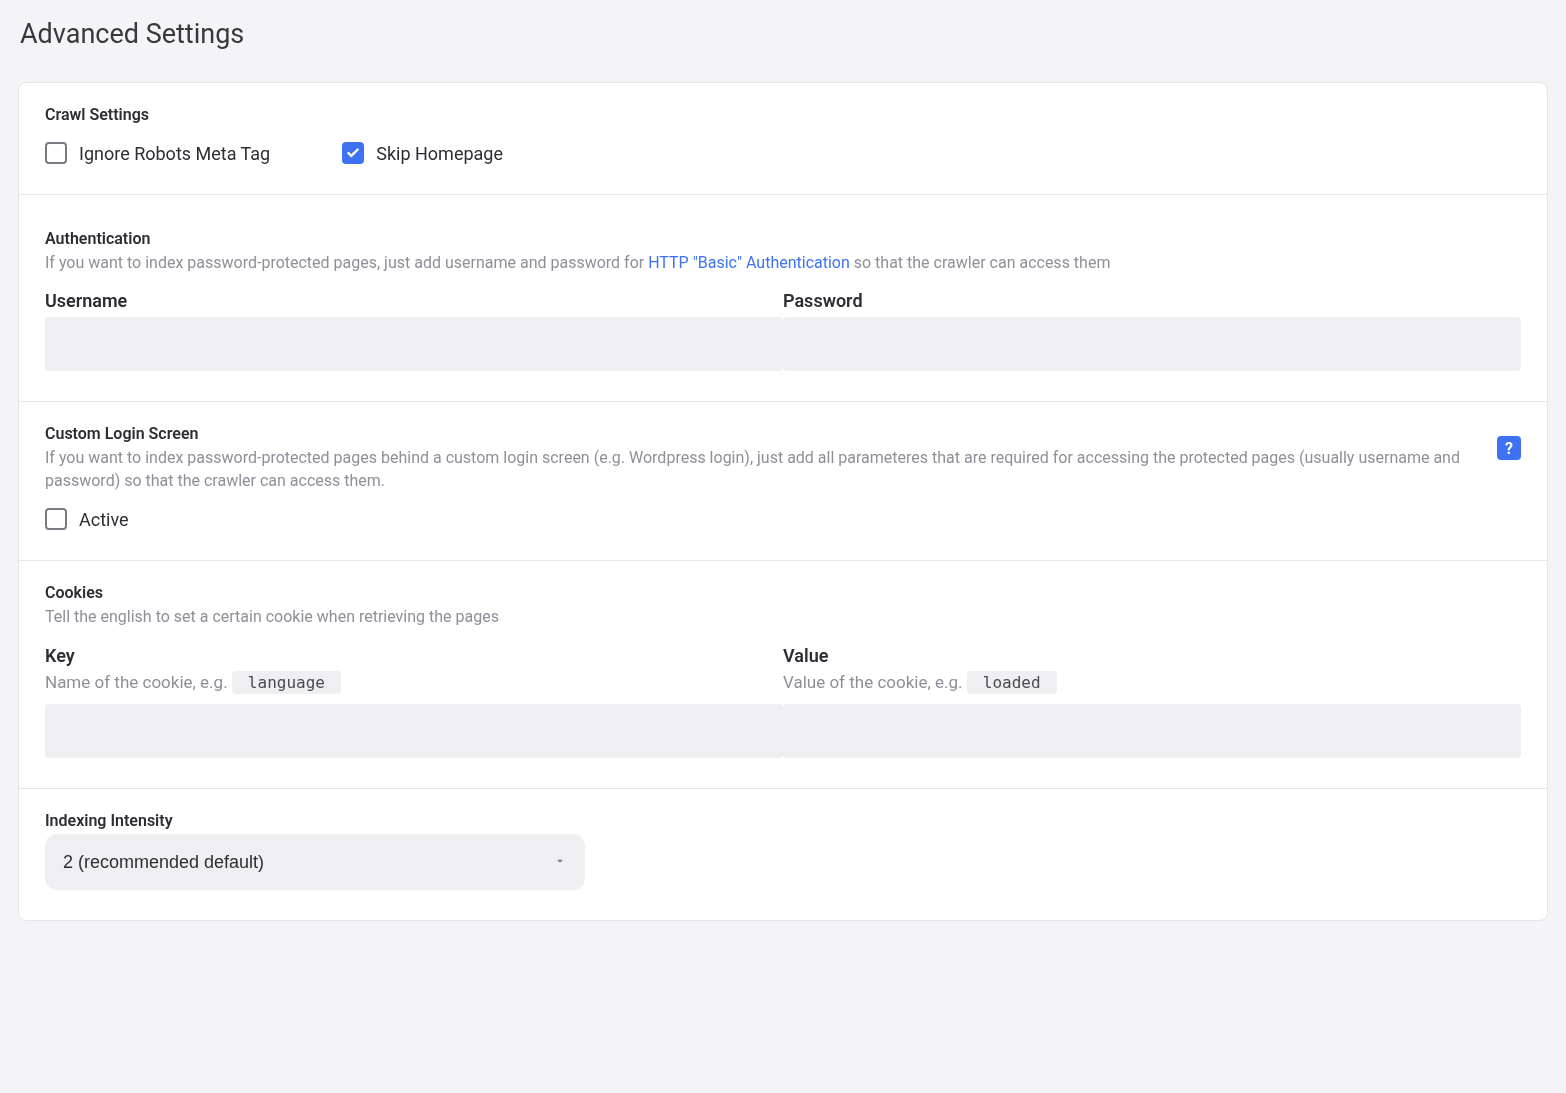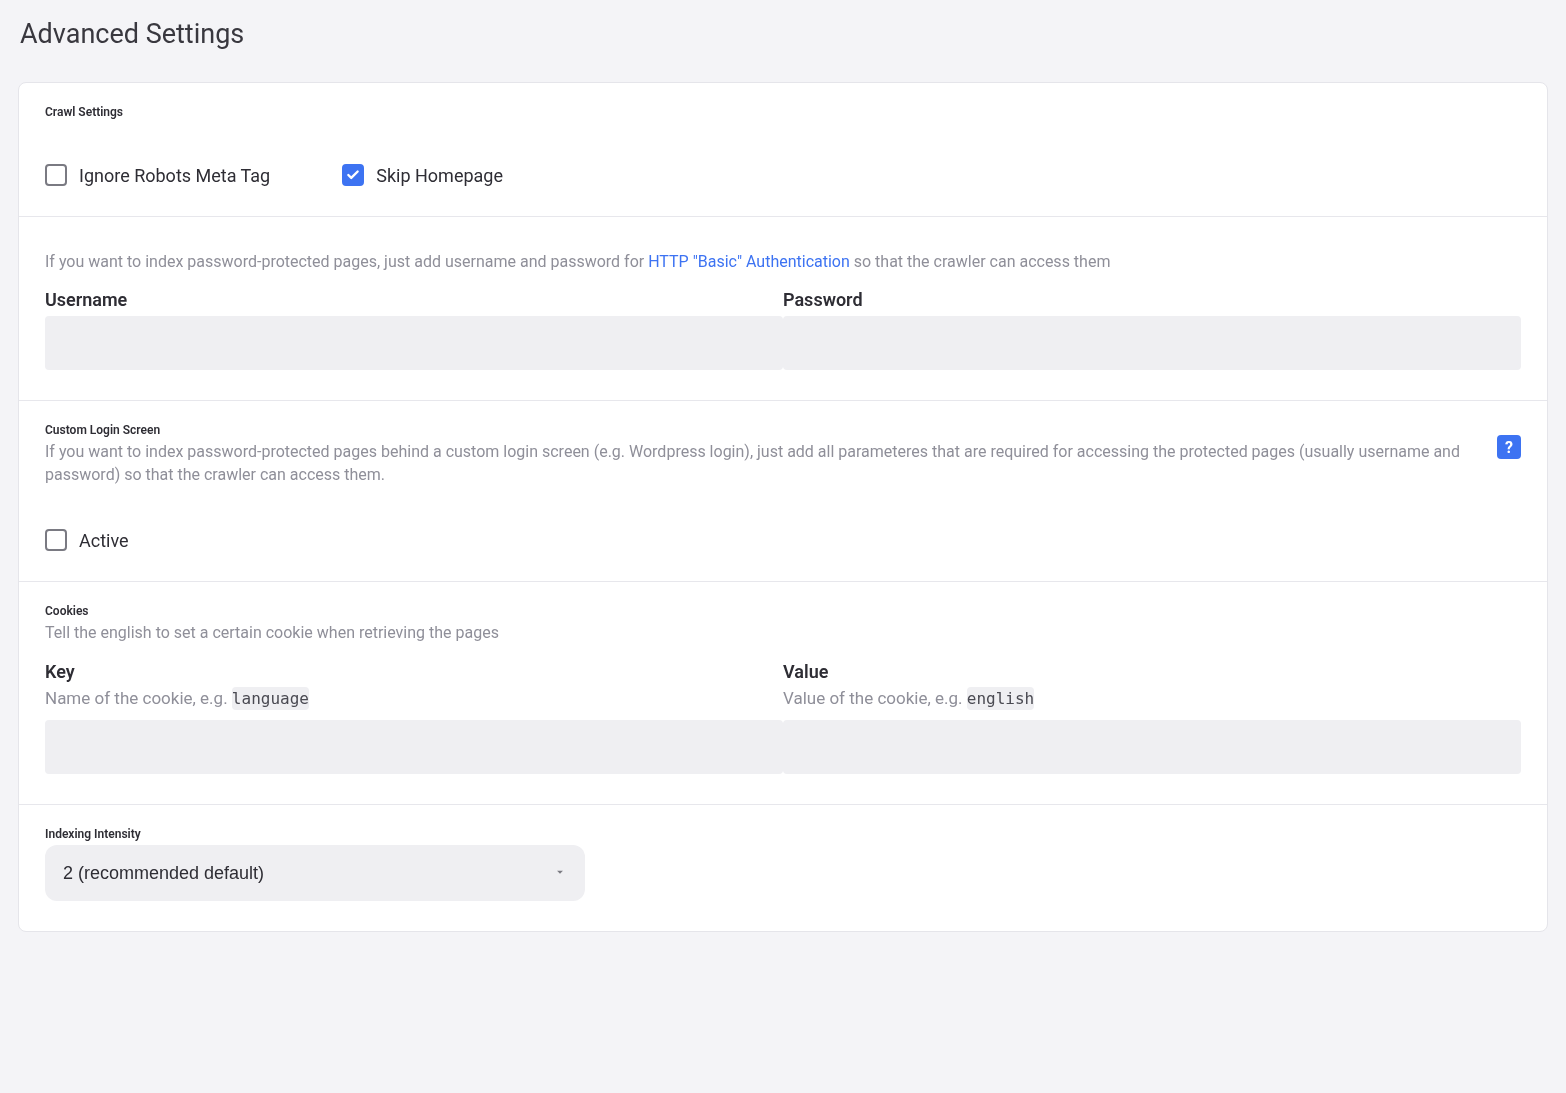--- a/index.html
+++ b/index.html
@@ -27,21 +27,21 @@
       padding: 22px 26px 30px 26px;
       border-bottom: 1px solid #e7e7ec;
     }
     .section:last-child { border-bottom: none; }
     .section-header {
       display: flex;
       justify-content: space-between;
       align-items: flex-start;
     }
     .section-title {
-      font-size: 12px;
+      font-size: 16px;
       font-weight: 600;
       color: #2e2d34;
       margin-bottom: 4px;
     }
     .section-desc {
       font-size: 16px;
       color: #8f8f99;
       line-height: 1.4;
       margin-bottom: 16px;
     }
@@ -52,21 +52,20 @@
     .check-row {
       display: flex;
       gap: 72px;
       margin-top: 18px;
     }
     .checkbox-wrap {
       display: flex;
       align-items: center;
       gap: 12px;
       cursor: pointer;
-      margin-top: 27px;
     }
     .chk {
       width: 22px;
       height: 22px;
       border: 2px solid #7a7a82;
       border-radius: 4px;
       display: inline-flex;
       align-items: center;
       justify-content: center;
       flex-shrink: 0;
@@ -92,21 +91,21 @@
       color: #2e2d34;
       margin-bottom: 6px;
     }
     .field-sub {
       font-size: 17px;
       color: #8f8f99;
       margin-bottom: 12px;
     }
     .field-sub code {
       background: #efeff2;
-      padding: 2px 0;
+      padding: 2px 16px;
       border-radius: 4px;
       font-family: ui-monospace, Menlo, Consolas, monospace;
       font-size: 16px;
       color: #4a4a52;
     }
     .text-input {
       width: 100%;
       height: 54px;
       background: #efeff2;
       border: none;
@@ -178,20 +177,21 @@
           <svg width="14" height="14" viewBox="0 0 24 24" fill="none" stroke="#fff" stroke-width="4" stroke-linecap="round" stroke-linejoin="round">
               <polyline points="20 6 9 17 4 12"></polyline>
             </svg>
         </span>
         <span class="chk-label">Skip Homepage</span>
       </label>
     </div>
   </div>
 
   <div class="section" style="padding-top:34px;">
+    <div class="section-title">Authentication</div>
     <div class="section-desc">
       <span>If you want to index password-protected pages, just add username and password for </span><a href="#">HTTP "Basic" Authentication</a><span> so that the crawler can access them</span>
     </div>
     <div class="two-col">
       <div class="col">
         <div class="field-label">Username</div>
         <input type="text" class="text-input" value="" style="">
       </div>
       <div class="col">
         <div class="field-label">Password</div>
@@ -223,21 +223,21 @@
       <div class="col">
         <div class="field-label">Key</div>
         <div class="field-sub">
           <span>Name of the cookie, e.g. </span><code>language</code>
         </div>
         <input type="text" class="text-input" value="" style="">
       </div>
       <div class="col">
         <div class="field-label">Value</div>
         <div class="field-sub">
-          <span>Value of the cookie, e.g. </span><code>english</code>
+          <span>Value of the cookie, e.g. </span><code>loaded</code>
         </div>
         <input type="text" class="text-input" value="" style="">
       </div>
     </div>
   </div>
 
   <div class="section">
     <div class="section-title">Indexing Intensity</div>
     <div class="select-wrap">
       <select class="select">

